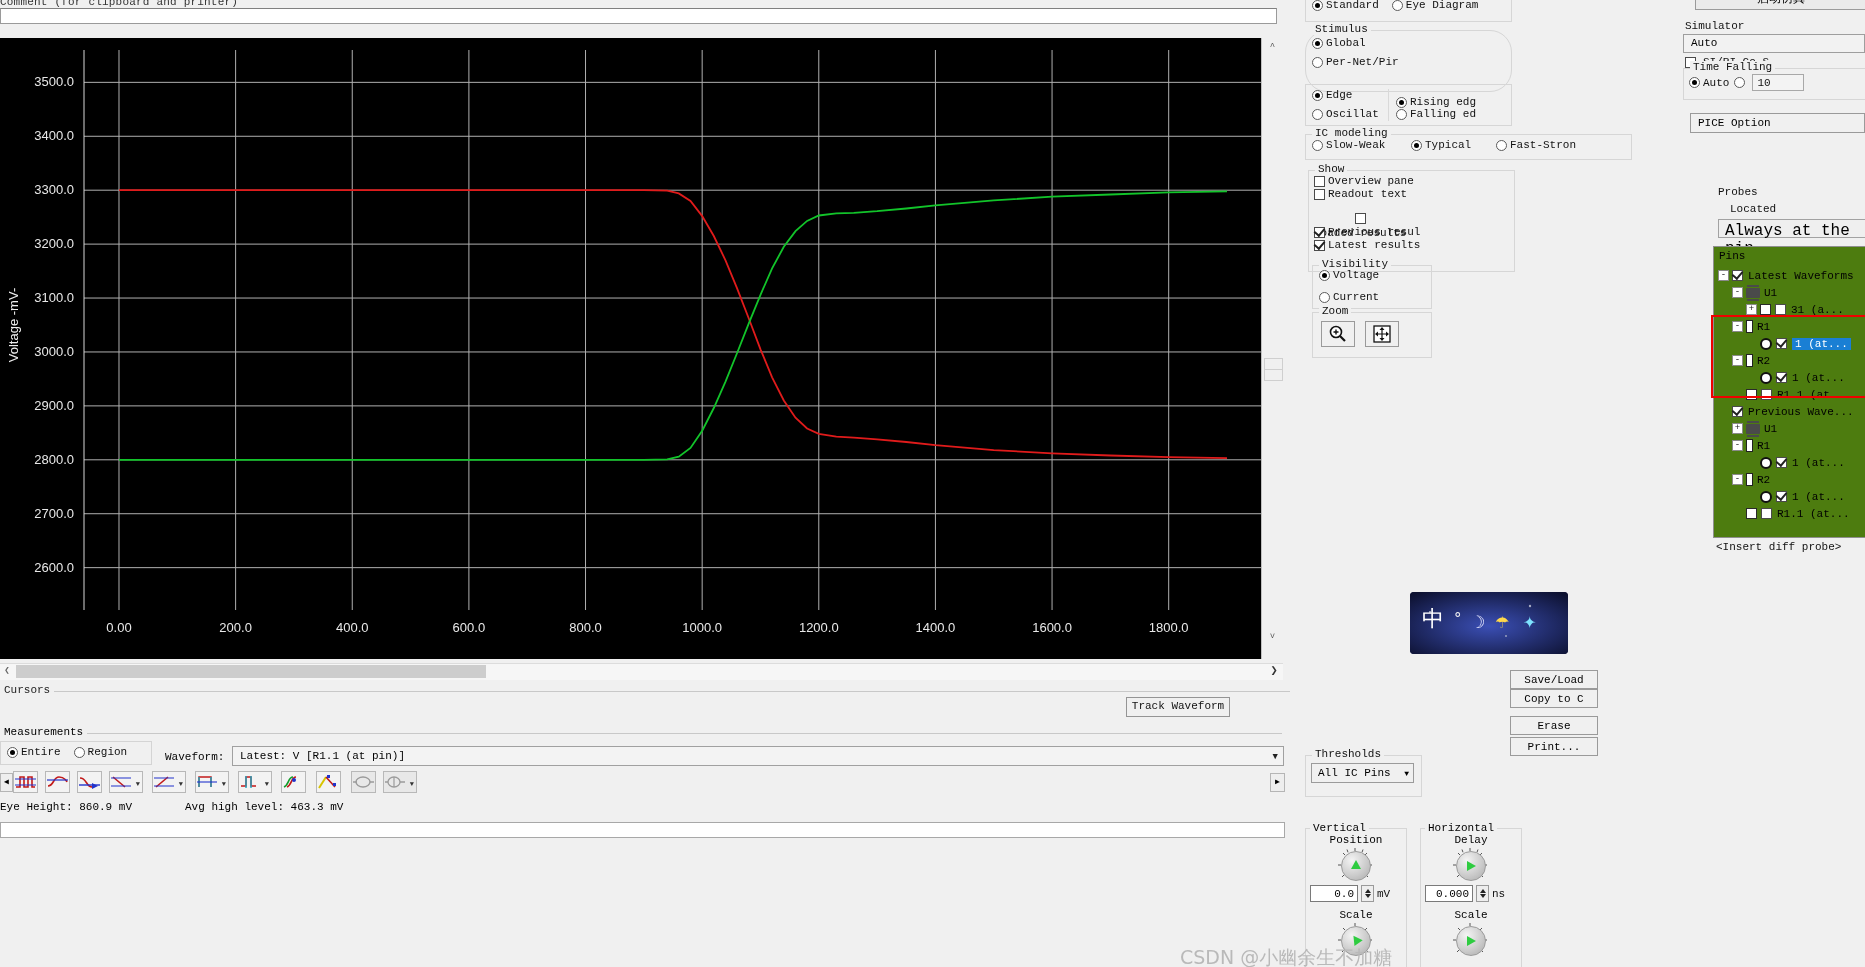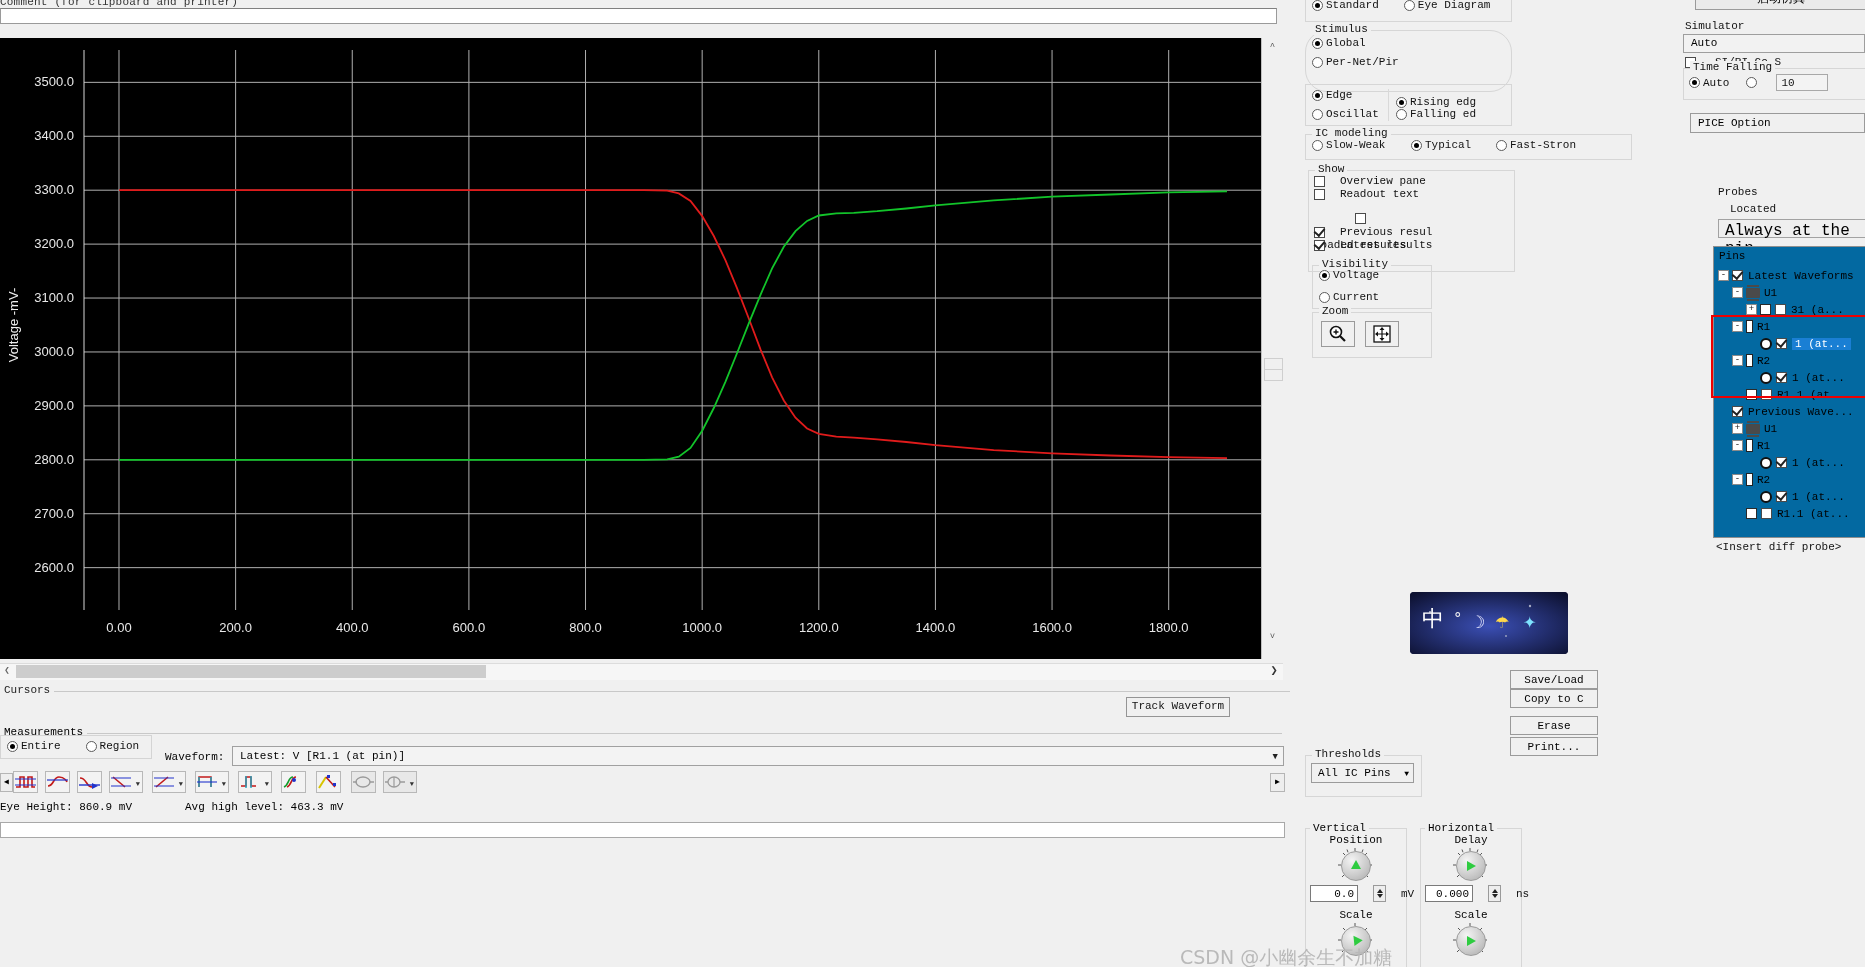--- a/index.html
+++ b/index.html
@@ -32,21 +32,21 @@
   #cursors-group{left:0;top:683px;width:1290px;height:42px;}
   .grp-line{position:absolute;left:0;top:8px;right:0;height:1px;background:#c8c8c8;}
   .grp-title{position:absolute;left:0;top:1px;background:#f0f0f0;padding:0 4px;font-size:11px;color:#222;}
   #track-waveform-btn{position:absolute;right:60px;top:14px;width:102px;height:18px;background:#f0f0f0;border:1px solid #949494;
       font-size:11px;text-align:center;line-height:17px;color:#111;}
 
   
   #meas-group{left:0;top:725px;width:1290px;height:60px;}
   #meas-line{position:absolute;left:0;top:8px;right:8px;height:1px;background:#c8c8c8;}
   #meas-title{position:absolute;left:0;top:1px;background:#f0f0f0;padding:0 4px;font-size:11px;}
-  #meas-radio-box{position:absolute;left:0;top:10px;width:150px;height:22px;border:1px solid #d4d4d4;}
+  #meas-radio-box{position:absolute;left:0;top:16px;width:150px;height:22px;border:1px solid #d4d4d4;}
   .radio{display:inline-flex;align-items:center;gap:3px;margin-right:10px;vertical-align:middle;}
   .rad{width:11px;height:11px;border-radius:50%;border:1.5px solid #5b5b5b;background:#fff;box-sizing:border-box;position:relative;flex:none;}
   .rad.on::after{content:"";position:absolute;left:2px;top:2px;width:5px;height:5px;border-radius:50%;background:#000;}
   .chk{width:11px;height:11px;border:1.5px solid #4a4a4a;background:#fff;box-sizing:border-box;position:relative;flex:none;display:inline-block;vertical-align:middle;}
   .chk.on::after{content:"";position:absolute;left:1px;top:-2px;width:5px;height:8px;border-right:2px solid #222;border-bottom:2px solid #222;transform:rotate(40deg);}
   #wave-label{position:absolute;left:165px;top:26px;font-size:11px;}
   #wave-combo{position:absolute;left:232px;top:21px;width:1052px;height:20px;background:#f3f3f3;border:1px solid #a0a0a0;box-sizing:border-box;}
   #wave-combo-text{position:absolute;left:7px;top:3px;font-size:11px;}
   #wave-combo-arrow{position:absolute;right:5px;top:5px;font-size:9px;color:#222;}
 
@@ -62,21 +62,21 @@
   #statusbar{left:0;top:798px;width:1290px;height:20px;font-size:11px;}
   #status-eye{position:absolute;left:0;top:3px;}
   #status-avg{position:absolute;left:185px;top:3px;}
   #bottom-strip{left:0;top:818px;width:1290px;height:149px;background:#f0f0f0;}
   #bottom-strip-inner{position:absolute;left:0;top:4px;width:1285px;height:16px;background:#fff;border:1px solid #a8a8a8;box-sizing:border-box;}
 
   
   #right-panel{left:1300px;top:0;width:565px;height:967px;background:#f0f0f0;}
   .gb{position:absolute;border:1px solid #d6d6d6;}
   .gb>.lbl{position:absolute;left:6px;top:-8px;background:#f0f0f0;padding:0 3px;font-size:11px;color:#111;}
-  .row{display:flex;align-items:center;gap:15px;font-size:11px;}
+  .row{display:flex;align-items:center;gap:3px;font-size:11px;}
   .ptxt{font-size:11px;color:#111;white-space:nowrap;}
 
   
   #op-box{left:5px;top:-6px;width:205px;height:26px;}
   #stim-box{left:5px;top:30px;width:205px;height:60px;border-radius:22px;}
   #edge-box{left:5px;top:84px;width:205px;height:40px;}
   #ic-box{left:5px;top:134px;width:325px;height:24px;}
   #show-box{left:8px;top:170px;width:205px;height:100px;}
   #vis-box{left:12px;top:265px;width:118px;height:42px;}
   #zoom-box{left:12px;top:312px;width:118px;height:44px;}
@@ -89,21 +89,21 @@
   #startsim-btn{left:395px;top:-12px;width:170px;height:20px;background:#eaeaea;border:1px solid #9a9a9a;text-align:center;line-height:19px;font-size:12px;
       font-family:"DejaVu Sans",sans-serif;}
   #sipi-row{left:385px;top:56px;}
   #timeres-box{left:383px;top:68px;width:182px;height:30px;}
   #pice-btn{left:390px;top:113px;width:175px;height:20px;background:#f0f0f0;border:1px solid #9a9a9a;font-size:11px;line-height:19px;padding-left:7px;box-sizing:border-box;}
 
   #probes-label{left:418px;top:186px;}
   #located-label{left:430px;top:203px;}
   #located-combo{left:418px;top:219px;width:148px;height:19px;background:#efefef;border:1px solid #a2a2a2;box-sizing:border-box;}
 
-  #pins-box{left:413px;top:246px;width:153px;height:292px;background:#0369a1;border:1px solid #8f8f8f;box-sizing:border-box;overflow:hidden;}
+  #pins-box{left:413px;top:246px;width:153px;height:292px;background:#4d7c0f;border:1px solid #8f8f8f;box-sizing:border-box;overflow:hidden;}
   #pins-title{position:absolute;left:5px;top:3px;font-size:11px;}
   #pins-tree{position:absolute;left:0;top:20px;width:151px;}
   .tnode{position:relative;height:17px;display:flex;align-items:center;font-size:11px;white-space:nowrap;}
   .exp{width:11px;height:11px;border:1px solid #8a8a8a;background:#fff;box-sizing:border-box;font-size:9px;line-height:9px;text-align:center;color:#222;flex:none;}
   .sel{background:#1a7fd4;color:#fff;padding:0 3px;}
   #red-box{position:absolute;left:411px;top:315px;width:157px;height:83px;border:2px solid #ef0000;box-sizing:border-box;pointer-events:none;}
   #insert-diff{left:416px;top:541px;font-size:11px;}
 
   
   .icchip{width:14px;height:10px;background:#4a4a4a;position:relative;flex:none;border-radius:1px;}

